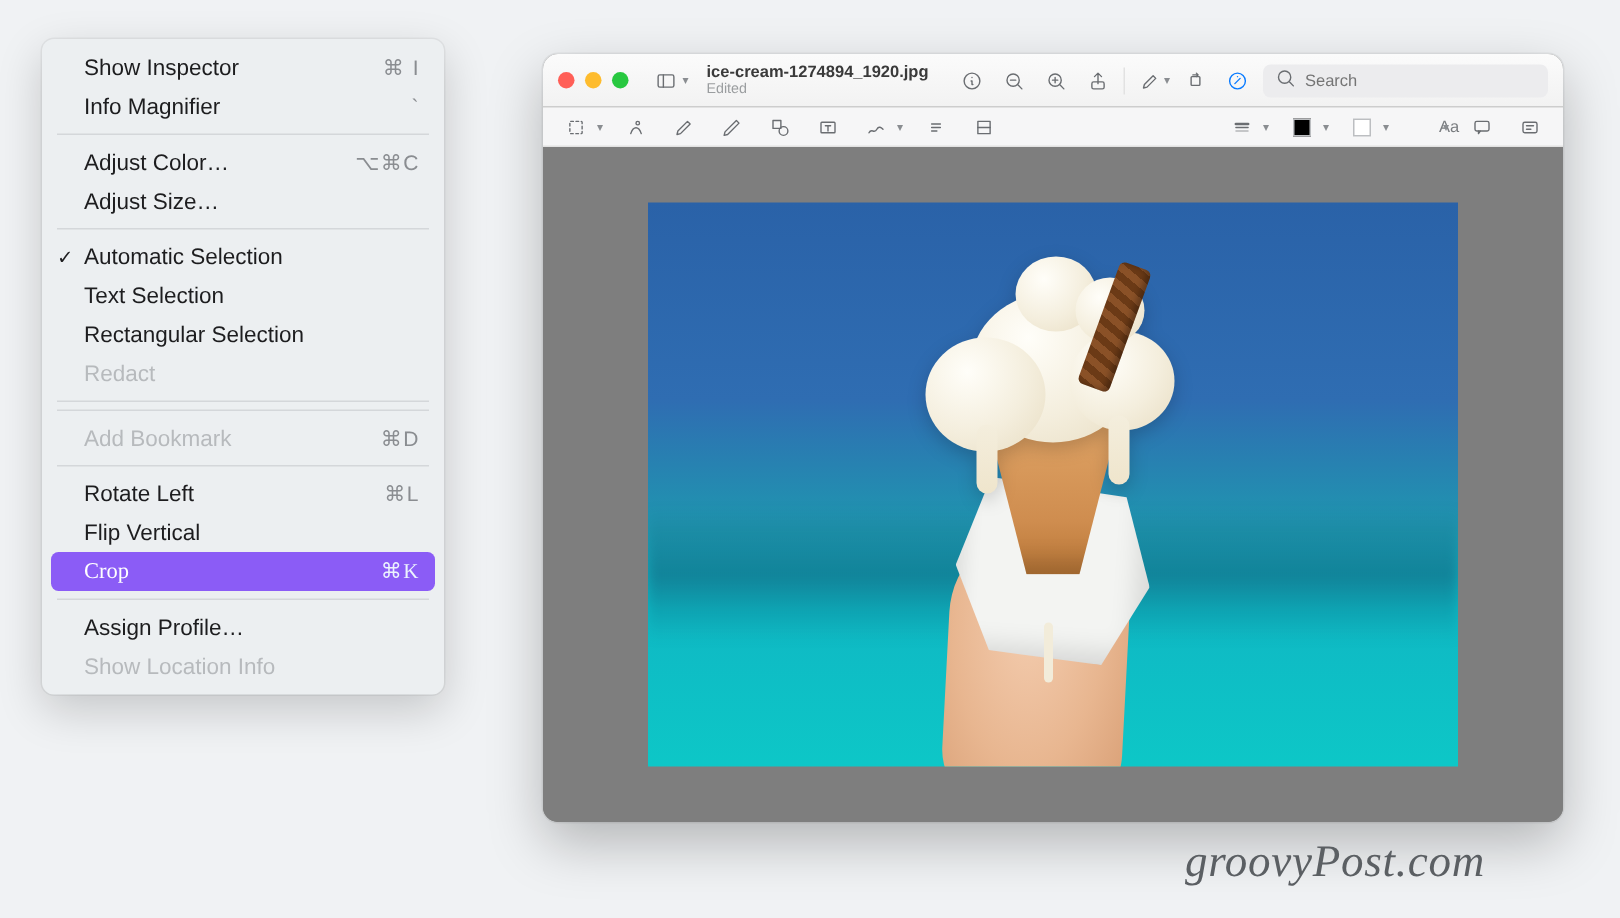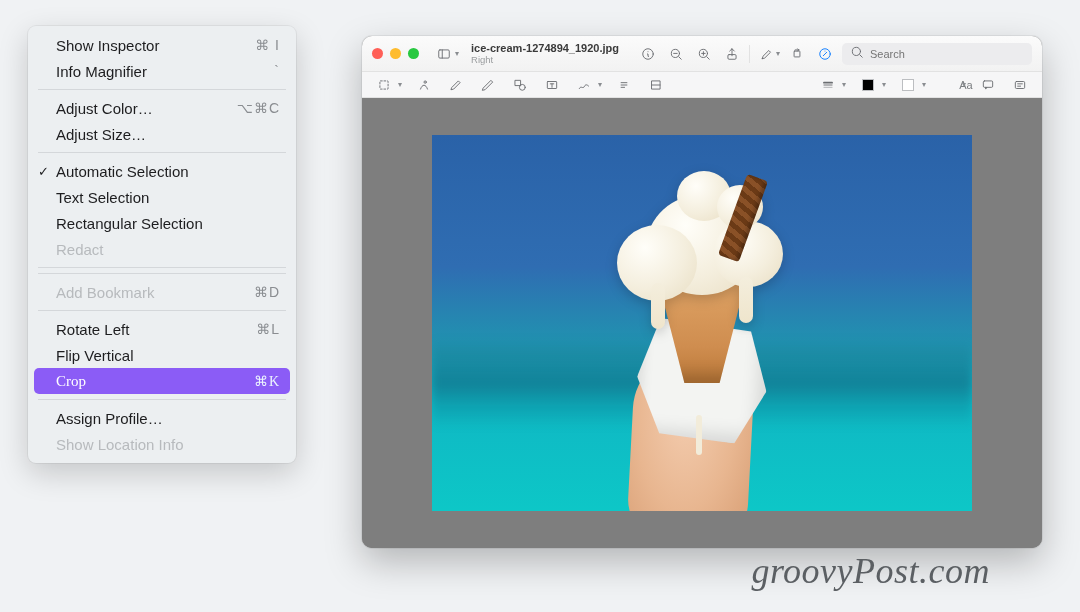--- a/index.html
+++ b/index.html
@@ -189,21 +189,21 @@
     box-shadow: inset -3px 0 4px rgba(0,0,0,0.3);
   }
   .drip-cone{
     position:absolute; width:6px; height:40px; left:49.5%; top:280px;
     background:#f2ecda; border-radius:6px; transform:translateX(-50%);
   }
 
   .watermark{
     position:absolute; right:90px; bottom:20px;
     font-family: "Brush Script MT", "Segoe Script", cursive;
-    font-size:36px; color:#5b5f63; font-style:italic;
+    font-size:30px; color:#5b5f63; font-style:italic;
     letter-spacing:0.5px;
   }
 
   svg.icon{ width:14px; height:14px; stroke:#6a6d71; stroke-width:1.6; fill:none; stroke-linecap:round; stroke-linejoin:round;}
   .accent svg.icon{ stroke:#0a7bff; }
 </style>
 </head>
 <body>
 
 <div class="menu" id="menu">
@@ -273,21 +273,21 @@
     </div>
     <div class="tb-btn">
       <svg class="icon" viewBox="0 0 24 24">
           <rect x="3" y="5" width="18" height="14" rx="2"></rect>
           <path d="M9 5v14"></path>
         </svg>
     </div>
     <span class="dd-caret">▾</span>
     <div class="title-block">
       <span class="fname">ice-cream-1274894_1920.jpg</span>
-      <span class="status">Right</span>
+      <span class="status">Edited</span>
     </div>
     <div class="tb-group">
       <div class="tb-btn">
           <svg class="icon" viewBox="0 0 24 24">
             <circle cx="12" cy="12" r="9"></circle>
             <path d="M12 8h.01M11 12h1v4h1"></path>
           </svg>
         </div>
       <div class="tb-btn">
           <svg class="icon" viewBox="0 0 24 24">

